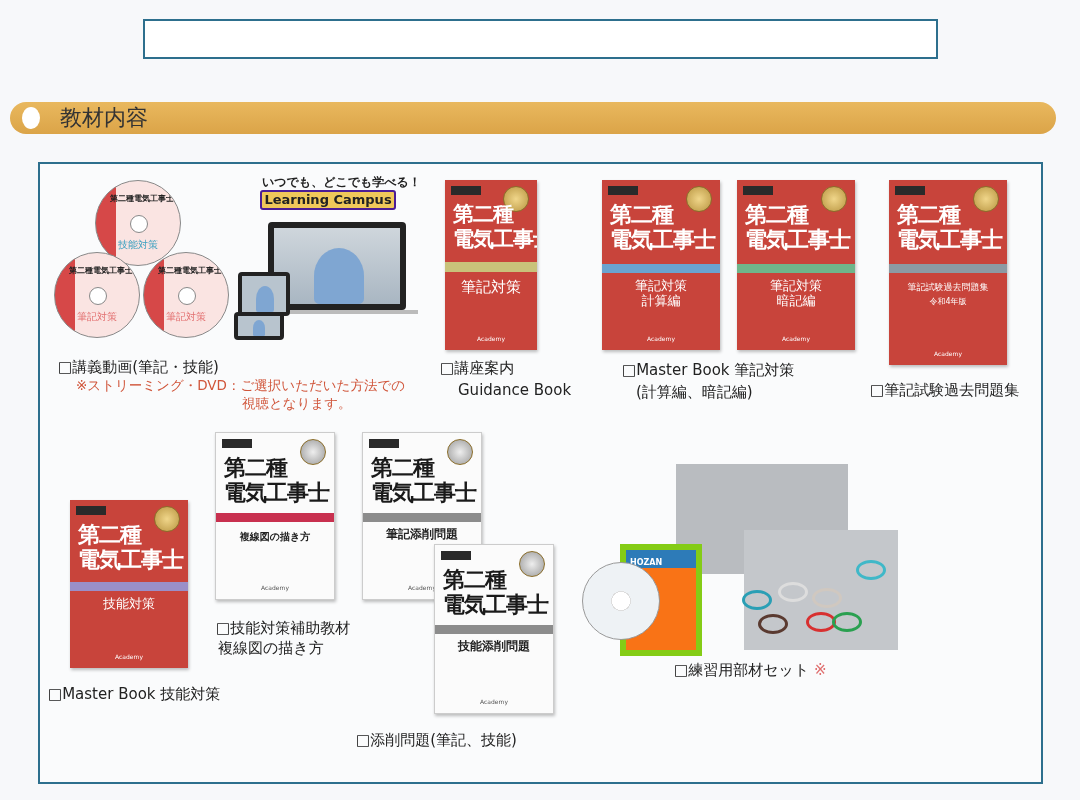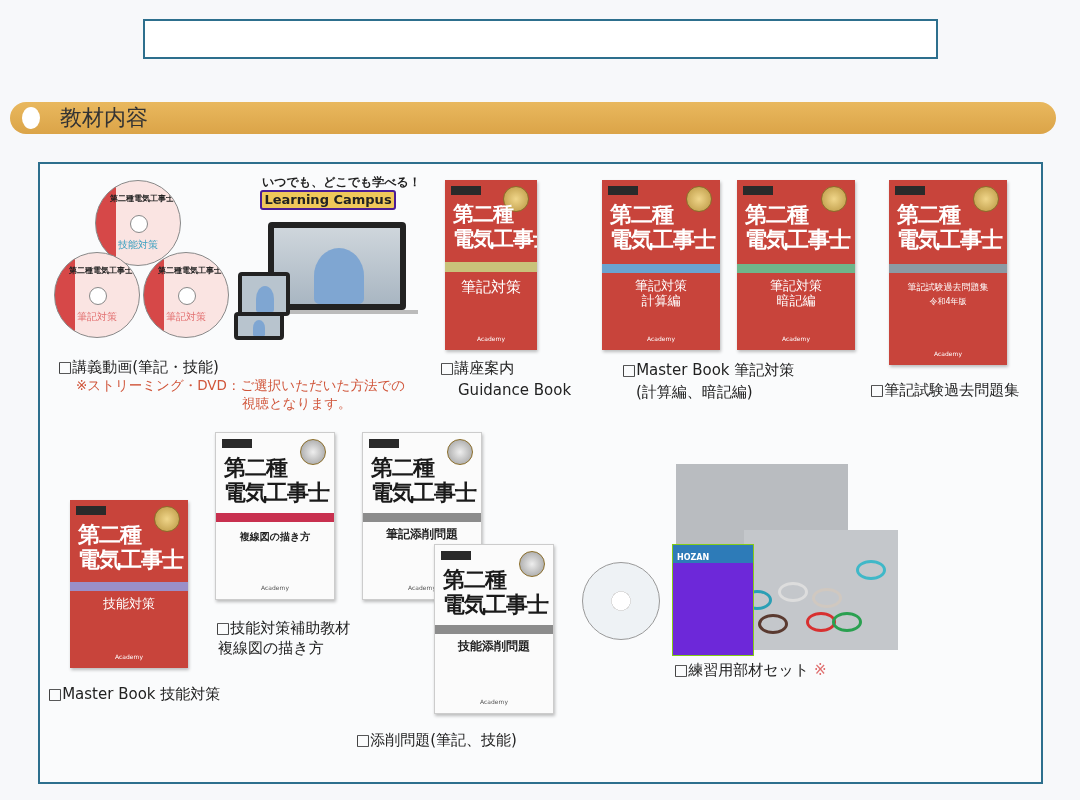--- a/index.html
+++ b/index.html
@@ -55,21 +55,21 @@
   .laptop .screen { position: absolute; left: 6px; top: 6px; right: 6px; bottom: 6px; background: linear-gradient(#cfd6dc, #a9b6c2); }
   .laptop-base { position: absolute; left: 268px; top: 310px; width: 150px; height: 4px; background: #bbb; }
   .tablet { position: absolute; left: 238px; top: 272px; width: 52px; height: 44px; background: #222; border-radius: 4px; }
   .tablet .screen, .phone .screen { position: absolute; left: 4px; top: 4px; right: 4px; bottom: 4px; background: #b8c4ce; }
   .phone { position: absolute; left: 234px; top: 312px; width: 50px; height: 28px; background: #222; border-radius: 4px; }
   .person { position: absolute; border-radius: 50% 50% 10% 10%; background: #7fa6d2; }
 
   
   .parts-bg { position: absolute; left: 676px; top: 464px; width: 172px; height: 110px; background: #b9bcc0; }
   .parts-bg2 { position: absolute; left: 744px; top: 530px; width: 154px; height: 120px; background: #c4c7cb; }
-  .parts-manual { position: absolute; left: 672px; top: 544px; width: 82px; height: 112px; background: #6d28d9; border: 1px solid #84cc16; }
+  .parts-manual { position: absolute; left: 620px; top: 544px; width: 82px; height: 112px; background: #f97316; border: 6px solid #84cc16; }
   .parts-manual .mhead { height: 18px; background: #2d7bb8; }
   .parts-dvd { position: absolute; left: 582px; top: 562px; width: 78px; height: 78px; border-radius: 50%;
     background: radial-gradient(circle, #fff 0 9px, #ddd 9px 10px, #eef2f5 10px 100%); border: 1px solid #999; }
   .ring { position: absolute; width: 30px; height: 20px; border-radius: 50%; border: 3px solid; }
 </style>
 </head>
 <body>
 
 <div class="course-header">
 </div>

